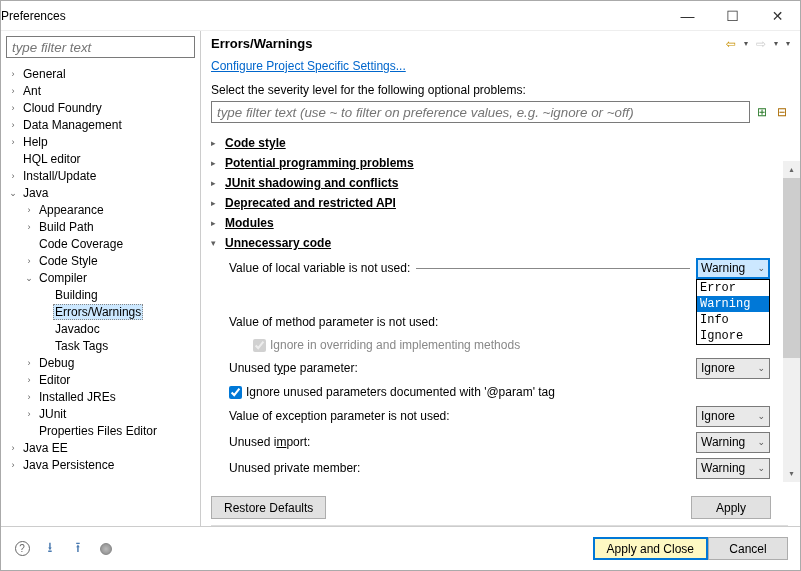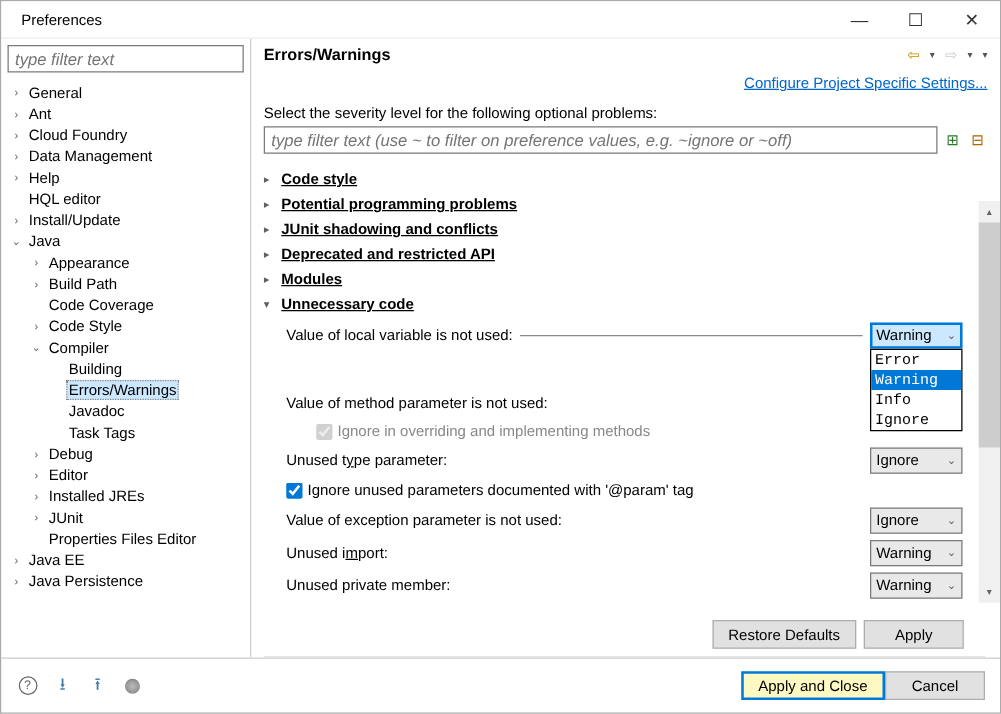--- a/index.html
+++ b/index.html
@@ -13,21 +13,21 @@
     border: 1px solid #aaa;
     overflow: hidden;
     display: flex;
     flex-direction: column;
   }
   .titlebar {
     height: 30px;
     background: #fff;
     display: flex;
     align-items: center;
-    padding-left: 16px;
+    padding-left: 0;
     border-bottom: 1px solid #eee;
   }
   .titlebar .title { flex: 1; font-size: 12px; }
   .titlebar .winbtn {
     width: 45px; height: 30px; display: flex; align-items: center; justify-content: center;
     font-size: 14px; color: #333;
   }
   .body {
     flex: 1;
     display: flex;
@@ -85,21 +85,21 @@
     display: flex;
     align-items: center;
     padding-bottom: 4px;
   }
   .main-header h2 { font-size: 13px; font-weight: bold; }
   .main-header .spacer { flex: 1; }
   .nav-arrows { display: flex; gap: 8px; align-items: center; }
   .nav-arrow { font-size: 12px; color: #c78f00; }
   .nav-arrow.dim { color: #ccc; }
   .nav-menu { font-size: 8px; color: #555; }
-  .link-row { text-align: right; padding: 4px 0 10px 0; }
+  .link-row { text-align: left; padding: 4px 0 10px 0; }
   .link-row a { color: #0066cc; text-decoration: underline; cursor: pointer; font-size: 12px; }
   .instruction { font-size: 12px; margin-bottom: 4px; }
   .search-row { display: flex; align-items: center; gap: 4px; margin-bottom: 6px; }
   .search-input {
     flex: 1; height: 22px; padding: 2px 5px; border: 1px solid #7a7a7a;
     color: #888; font-style: italic;
   }
   .action-icon { width: 16px; height: 16px; display: flex; align-items: center; justify-content: center; color: #2a7a2a; font-size: 12px; }
   .categories { margin-top: 4px; }
   .cat-row {
@@ -147,21 +147,21 @@
   .vscroll .up, .vscroll .down {
     height: 17px; background: #f0f0f0; display: flex; align-items: center; justify-content: center;
     font-size: 8px; color: #666;
   }
   .vscroll .thumb {
     position: absolute; top: 17px; width: 17px; height: 180px; background: #cdcdcd;
   }
 
   .bottom-buttons {
     position: absolute; bottom: 0; right: 12px; left: 10px;
-    height: 36px; display: flex; justify-content: flex-end; gap: 6px; align-items: center;
+    height: 36px; display: flex; justify-content: space-between; gap: 6px; align-items: center;
     padding-right: 17px;
     border-bottom: 1px solid #ddd;
     padding-bottom: 0;
   }
   .btn {
     height: 23px; padding: 0 12px; border: 1px solid #adadad; background: #e1e1e1;
     font-size: 12px; display: flex; align-items: center; justify-content: center;
     min-width: 80px;
   }
   .footer {

